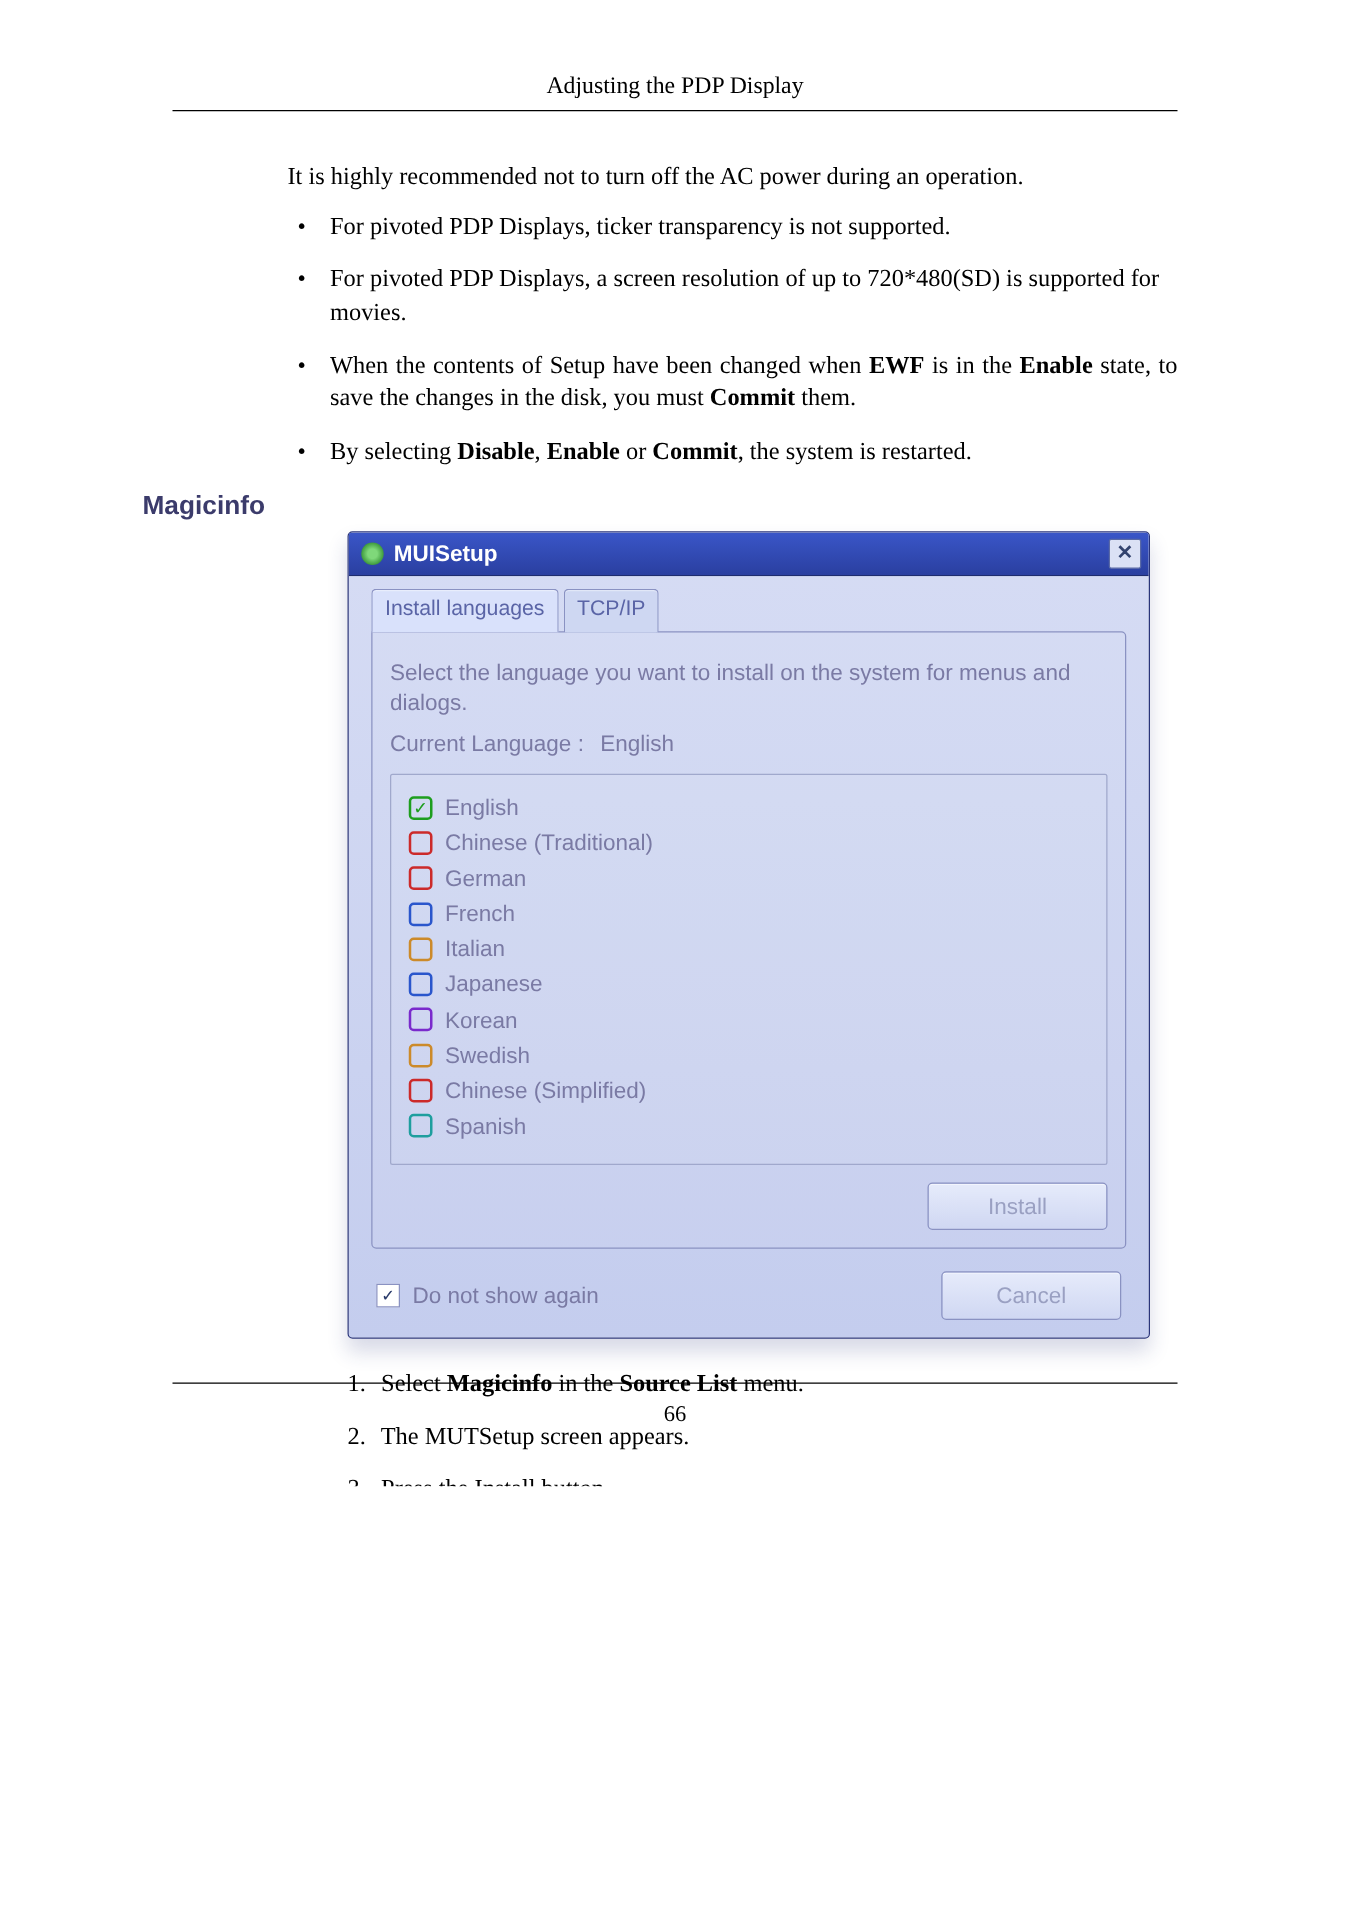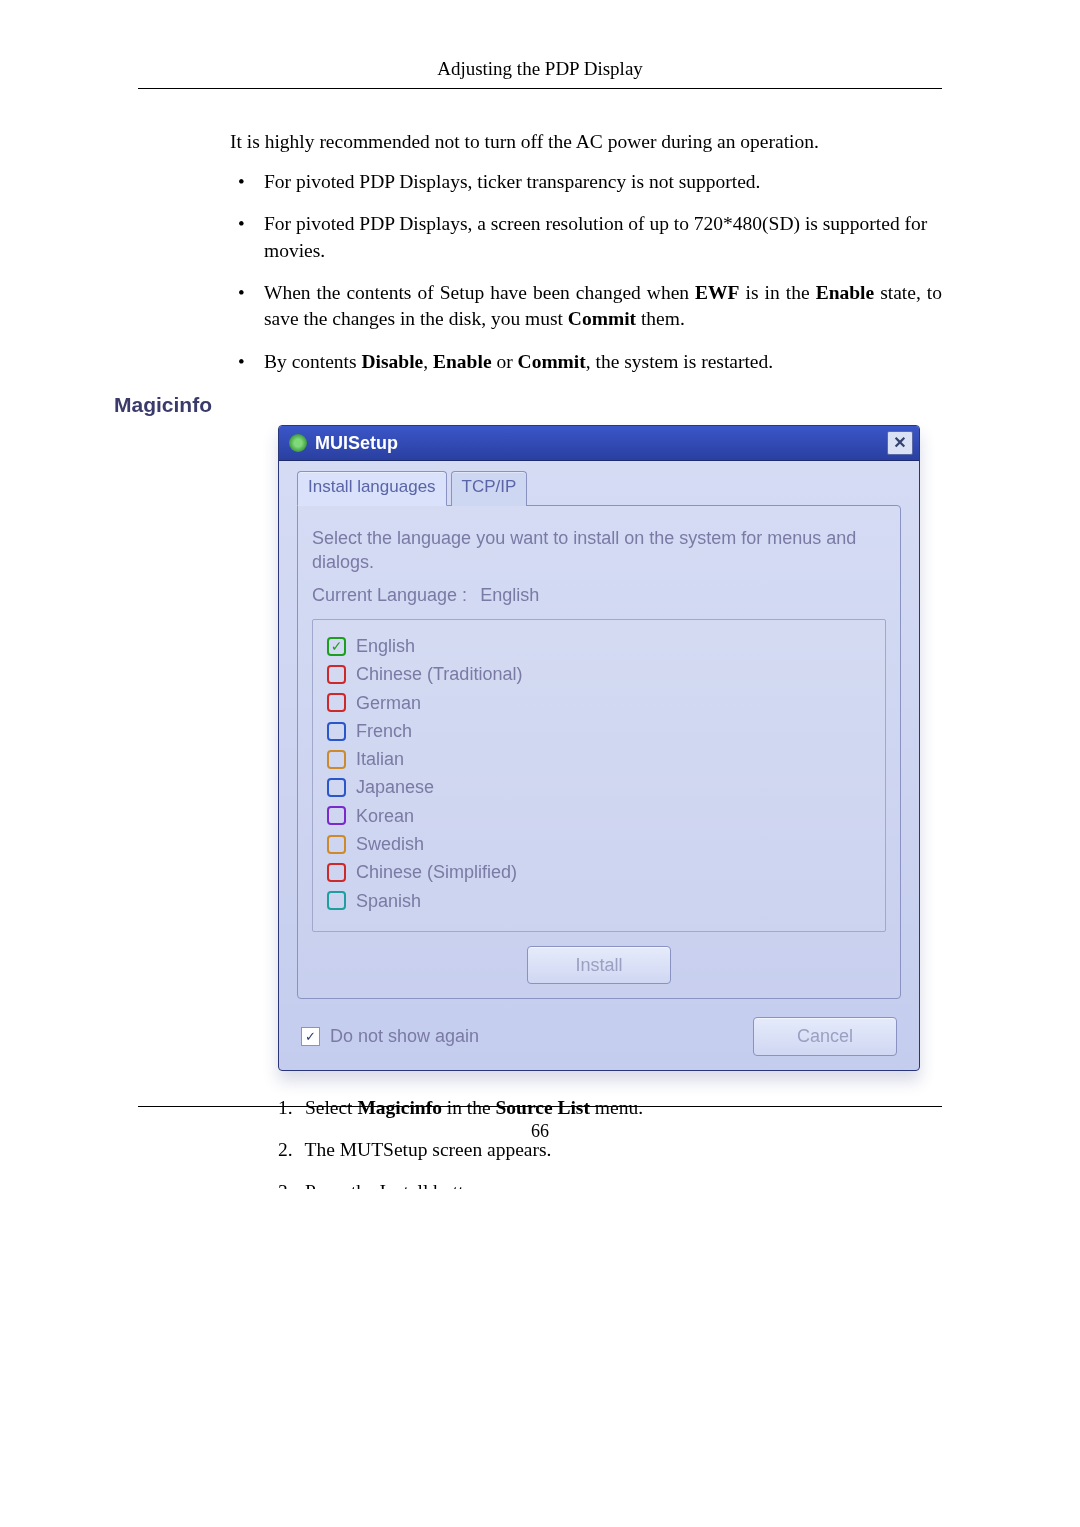--- a/index.html
+++ b/index.html
@@ -169,21 +169,21 @@
     line-height: 1;
   }
   .chk.green  { border-color: #1e9e1e; color:#1e9e1e; }
   .chk.red    { border-color: #cc2a2a; }
   .chk.blue   { border-color: #2a56cc; }
   .chk.orange { border-color: #cc8a2a; }
   .chk.teal   { border-color: #1e9e9e; }
   .chk.purple { border-color: #7a2acc; }
 
   .install-row {
-    display:flex; justify-content:center;
+    display:flex; justify-content:flex-end;
     margin-top: 14px;
   }
   .btn {
     min-width: 106px;
     padding: 6px 18px;
     border: 1px solid #8a92c2;
     background: linear-gradient(#e6ebfb,#cfd7f2);
     color: #9aa0c2;
     border-radius: 4px;
     font-size: 18px;
@@ -246,21 +246,21 @@
   <div class="indent-block">
     <p class="first-para">It is highly recommended not to turn off the AC power during an operation.</p>
 
     <ul class="bullets">
       <li>For pivoted PDP Displays, ticker transparency is not supported.</li>
       <li>For pivoted PDP Displays, a screen resolution of up to 720*480(SD) is supported for movies.</li>
       <li class="justify">
         <span>When the contents of Setup have been changed when </span><b>EWF</b><span> is in the </span><b>Enable</b><span> state, to save the changes in the disk, you must </span><b>Commit</b><span> them.</span>
       </li>
       <li>
-        <span>By contents </span><b>Disable</b><span>, </span><b>Enable</b><span> or </span><b>Commit</b><span>, the system is restarted.</span>
+        <span>By selecting </span><b>Disable</b><span>, </span><b>Enable</b><span> or </span><b>Commit</b><span>, the system is restarted.</span>
       </li>
     </ul>
   </div>
 
   <div class="section-heading">Magicinfo</div>
 
   <div class="indent-block">
     <div class="dlg">
       <div class="titlebar">
         <span class="icon"></span>

